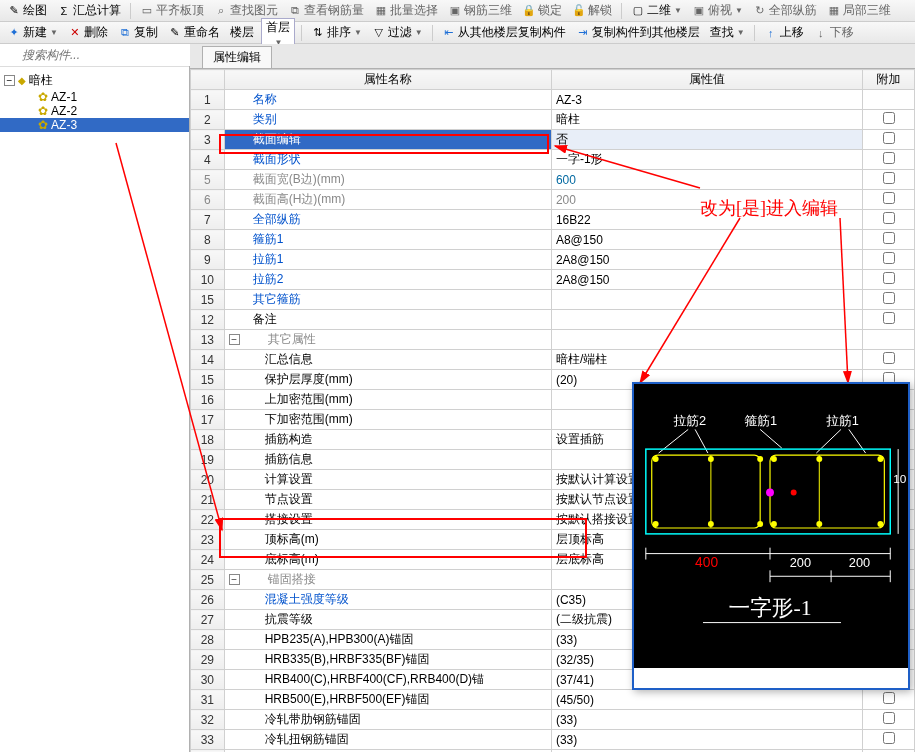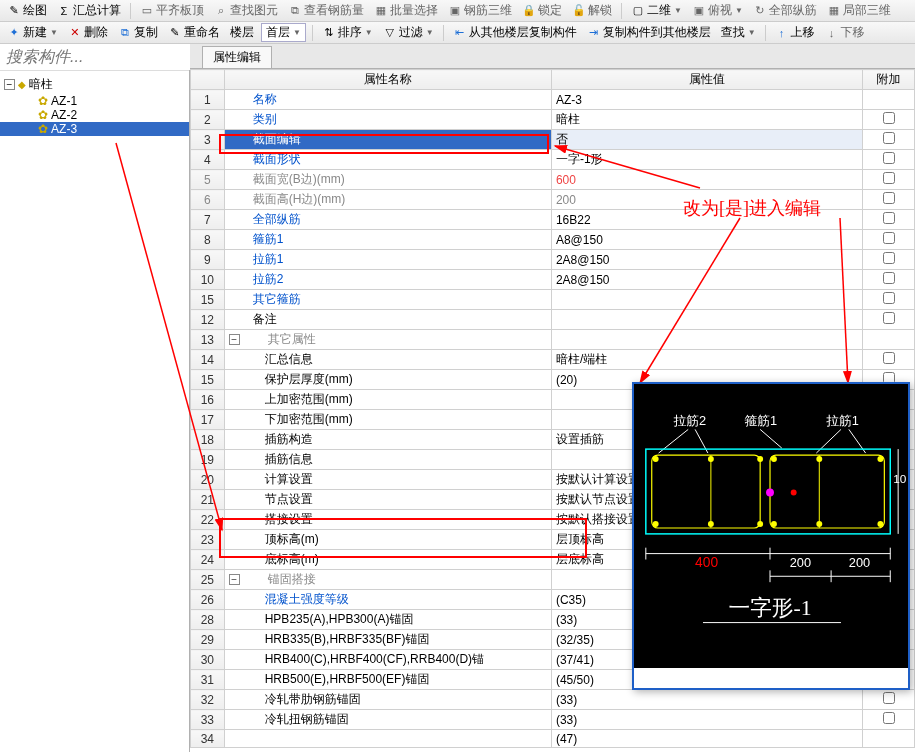--- a/index.html
+++ b/index.html
@@ -59,22 +59,22 @@
       display: flex;
       flex-direction: column;
     }
     .search-bar {
       display: flex;
       border-bottom: 1px solid #ddd;
     }
     .search-bar input {
       flex: 1;
       border: none;
-      padding: 4px 6px;
-      font-size: 16px;
+      padding: 4px 22px;
+      font-size: 12px;
       outline: none;
       font-style: italic;
       color: #999;
     }
     .search-btn {
       width: 24px;
       display: flex; align-items: center; justify-content: center;
       border-left: 1px solid #ddd;
       color: #4a90d9;
       font-size: 12px;
@@ -296,21 +296,21 @@
       <span class="tb-icon" style="color:#1e6fd6">⧉</span>
       <span>复制</span>
     </div>
   <div class="tb-item active">
       <span class="tb-icon">✎</span>
       <span>重命名</span>
     </div>
   <div class="tb-item active">
       <span>楼层</span>
     </div>
-  <div class="tb-item active" style="border:1px solid #aac; padding:0 4px; background:#fff;">
+  <div class="tb-item active" style="border:1px solid #aac; padding:0 4px; background:#fff;flex-direction:column;">
       <span>首层</span>
       <span class="tb-drop">▼</span>
     </div>
   <span class="tb-sep"></span>
   <div class="tb-item active">
       <span class="tb-icon">⇅</span>
       <span>排序</span>
       <span class="tb-drop">▼</span>
     </div>
   <div class="tb-item active">
@@ -407,21 +407,21 @@
             </tr>
             <tr>
               <td class="col-num">4</td>
               <td class="col-name"><span class="name-indent link-blue">截面形状</span></td>
               <td class="col-val">一字-1形</td>
               <td class="col-add"><input type="checkbox" style=""></td>
             </tr>
             <tr class="gray">
               <td class="col-num">5</td>
               <td class="col-name"><span class="name-indent gray">截面宽(B边)(mm)</span></td>
-              <td class="col-val" style="color: #ef4444;">600</td>
+              <td class="col-val" style="color: #0369a1;">600</td>
               <td class="col-add"><input type="checkbox" style=""></td>
             </tr>
             <tr class="gray">
               <td class="col-num">6</td>
               <td class="col-name"><span class="name-indent gray">截面高(H边)(mm)</span></td>
               <td class="col-val" style="color: rgb(136, 136, 136);">200</td>
               <td class="col-add"><input type="checkbox" style=""></td>
             </tr>
             <tr>
               <td class="col-num">7</td>
@@ -534,20 +534,26 @@
             <tr>
               <td class="col-num">25</td>
               <td class="col-name" style="color: rgb(136, 136, 136);"><span class="collapse-toggle">−</span><span class="name-indent gray">锚固搭接</span></td>
               <td class="col-val" style="color: rgb(136, 136, 136);"></td>
               <td class="col-add"></td>
             </tr>
             <tr>
               <td class="col-num">26</td>
               <td class="col-name"><span class="name-indent2 link-blue">混凝土强度等级</span></td>
               <td class="col-val">(C35)</td>
+              <td class="col-add"><input type="checkbox" style=""></td>
+            </tr>
+            <tr>
+              <td class="col-num">27</td>
+              <td class="col-name"><span class="name-indent2 ">抗震等级</span></td>
+              <td class="col-val">(二级抗震)</td>
               <td class="col-add"><input type="checkbox" style=""></td>
             </tr>
             <tr>
               <td class="col-num">28</td>
               <td class="col-name"><span class="name-indent2 ">HPB235(A),HPB300(A)锚固</span></td>
               <td class="col-val">(33)</td>
               <td class="col-add"><input type="checkbox" style=""></td>
             </tr>
             <tr>
               <td class="col-num">29</td>
@@ -598,21 +604,21 @@
     </marker>
   </defs>
 
   <line x1="116" y1="143" x2="222" y2="530" stroke="red" stroke-width="1.5" marker-end="url(#ah)"></line>
   <line x1="700" y1="188" x2="555" y2="146" stroke="red" stroke-width="1.5" marker-end="url(#ah)"></line>
   <line x1="740" y1="218" x2="640" y2="383" stroke="red" stroke-width="1.5" marker-end="url(#ah)"></line>
   <line x1="840" y1="218" x2="848" y2="383" stroke="red" stroke-width="1.5" marker-end="url(#ah)"></line>
 </svg>
 <div class="anno-red" style="left:219px; top:134px; width:330px; height:20px;"></div>
 <div class="anno-red" style="left:219px; top:518px; width:368px; height:40px;"></div>
-<div class="anno-text" style="left:683px; top:196px;">改为[是]进入编辑</div>
+<div class="anno-text" style="left:700px; top:196px;">改为[是]进入编辑</div>
 
 <div class="param-win">
   <div class="param-body">
     <svg width="100%" height="100%" viewBox="0 0 278 288">
 
       <text x="40" y="42" fill="#fff" font-size="13"><tspan>拉筋2</tspan></text>
       <text x="112" y="42" fill="#fff" font-size="13"><tspan>箍筋1</tspan></text>
       <text x="195" y="42" fill="#fff" font-size="13"><tspan>拉筋1</tspan></text>
       <line x1="55" y1="46" x2="25" y2="70" stroke="#fff"></line>
       <line x1="62" y1="46" x2="75" y2="70" stroke="#fff"></line>

